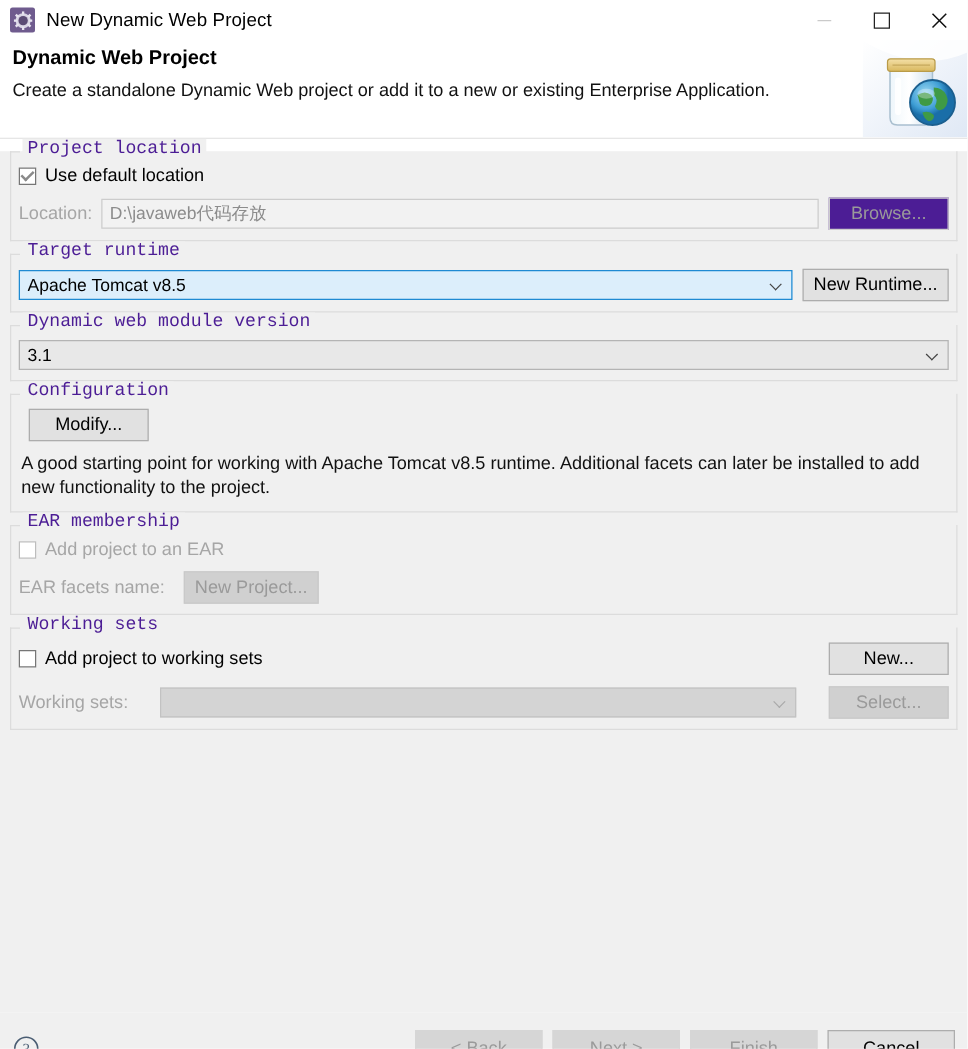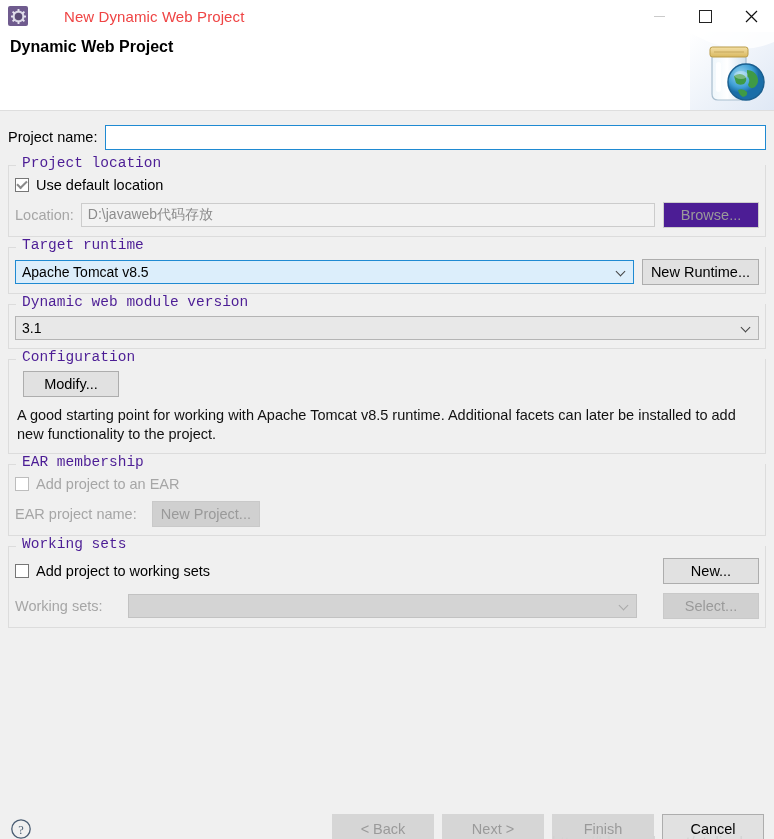--- a/index.html
+++ b/index.html
@@ -32,23 +32,22 @@
     margin-right: 9px;
     background: #6f5b8e;
     border-radius: 2px;
     display: flex;
     align-items: center;
     justify-content: center;
     flex: none;
   }
   .title-text {
     font-size: 15px;
-    color: #ef4444;
+    color: #000000;
     letter-spacing: .1px;
-    margin-left: 27px;
   }
   .winbtns {
     position: absolute;
     right: 0;
     top: 0;
     height: 32px;
     display: flex;
   }
   .winbtn {
     width: 46px;
@@ -367,20 +366,21 @@
     <div class="winbtn">
       <svg width="13" height="13" viewBox="0 0 13 13">
           <path d="M1 1 L12 12 M12 1 L1 12" stroke="#111" stroke-width="1.2" fill="none"></path>
         </svg>
     </div>
   </div>
 </div>
 
 <div class="banner">
   <div class="banner-title">Dynamic Web Project</div>
+  <div class="banner-desc">Create a standalone Dynamic Web project or add it to a new or existing Enterprise Application.</div>
   <div class="banner-art">
     <svg width="84" height="78" viewBox="0 0 84 78" aria-hidden="true">
       <defs>
         <linearGradient id="bgGrad" x1="0" y1="0" x2="1" y2="1">
           <stop offset="0%" stop-color="#ffffff"></stop>
           <stop offset="100%" stop-color="#dfe8f5"></stop>
         </linearGradient>
         <linearGradient id="jarGrad" x1="0" y1="0" x2="1" y2="0">
           <stop offset="0%" stop-color="#eef6fb"></stop>
           <stop offset="45%" stop-color="#ffffff"></stop>
@@ -412,24 +412,20 @@
       <path d="M48 58 Q53 56 57 60 Q58 64 53 65 Q49 63 48 58 Z" fill="#3f9a46"></path>
       <ellipse cx="51" cy="43" rx="7" ry="4" fill="#ffffff" opacity=".3"></ellipse>
     </svg>
   </div>
 </div>
 
 <div class="sep"></div>
 
 <div class="content">
 
-  <div class="row pname-row">
-    <div class="pname-label">Project name:</div>
-    <input class="pname-input" type="text" value="" style="">
-  </div>
 
   <div class="redline"></div>
 
   <div class="group">
     <div class="group-title">Project location</div>
     <div class="group-inner">
       <div class="row">
         <span class="cbox checked"></span>
         <span class="cb-label">Use default location</span>
       </div>
@@ -479,21 +475,21 @@
   </div>
 
   <div class="group">
     <div class="group-title">EAR membership</div>
     <div class="group-inner">
       <div class="row">
         <span class="cbox dis"></span>
         <span class="cb-label dis">Add project to an EAR</span>
       </div>
       <div class="row" style="margin-top:9px;">
-        <span class="inline-label dis">EAR project name:</span>
+        <span class="inline-label dis">EAR facets name:</span>
         <span class="btn dis" style="background:#d0d0d0;border-color:#c9c9c9;">New Project...</span>
       </div>
     </div>
   </div>
 
   <div class="group">
     <div class="group-title">Working sets</div>
     <div class="group-inner">
       <div class="row">
         <span class="cbox"></span>

